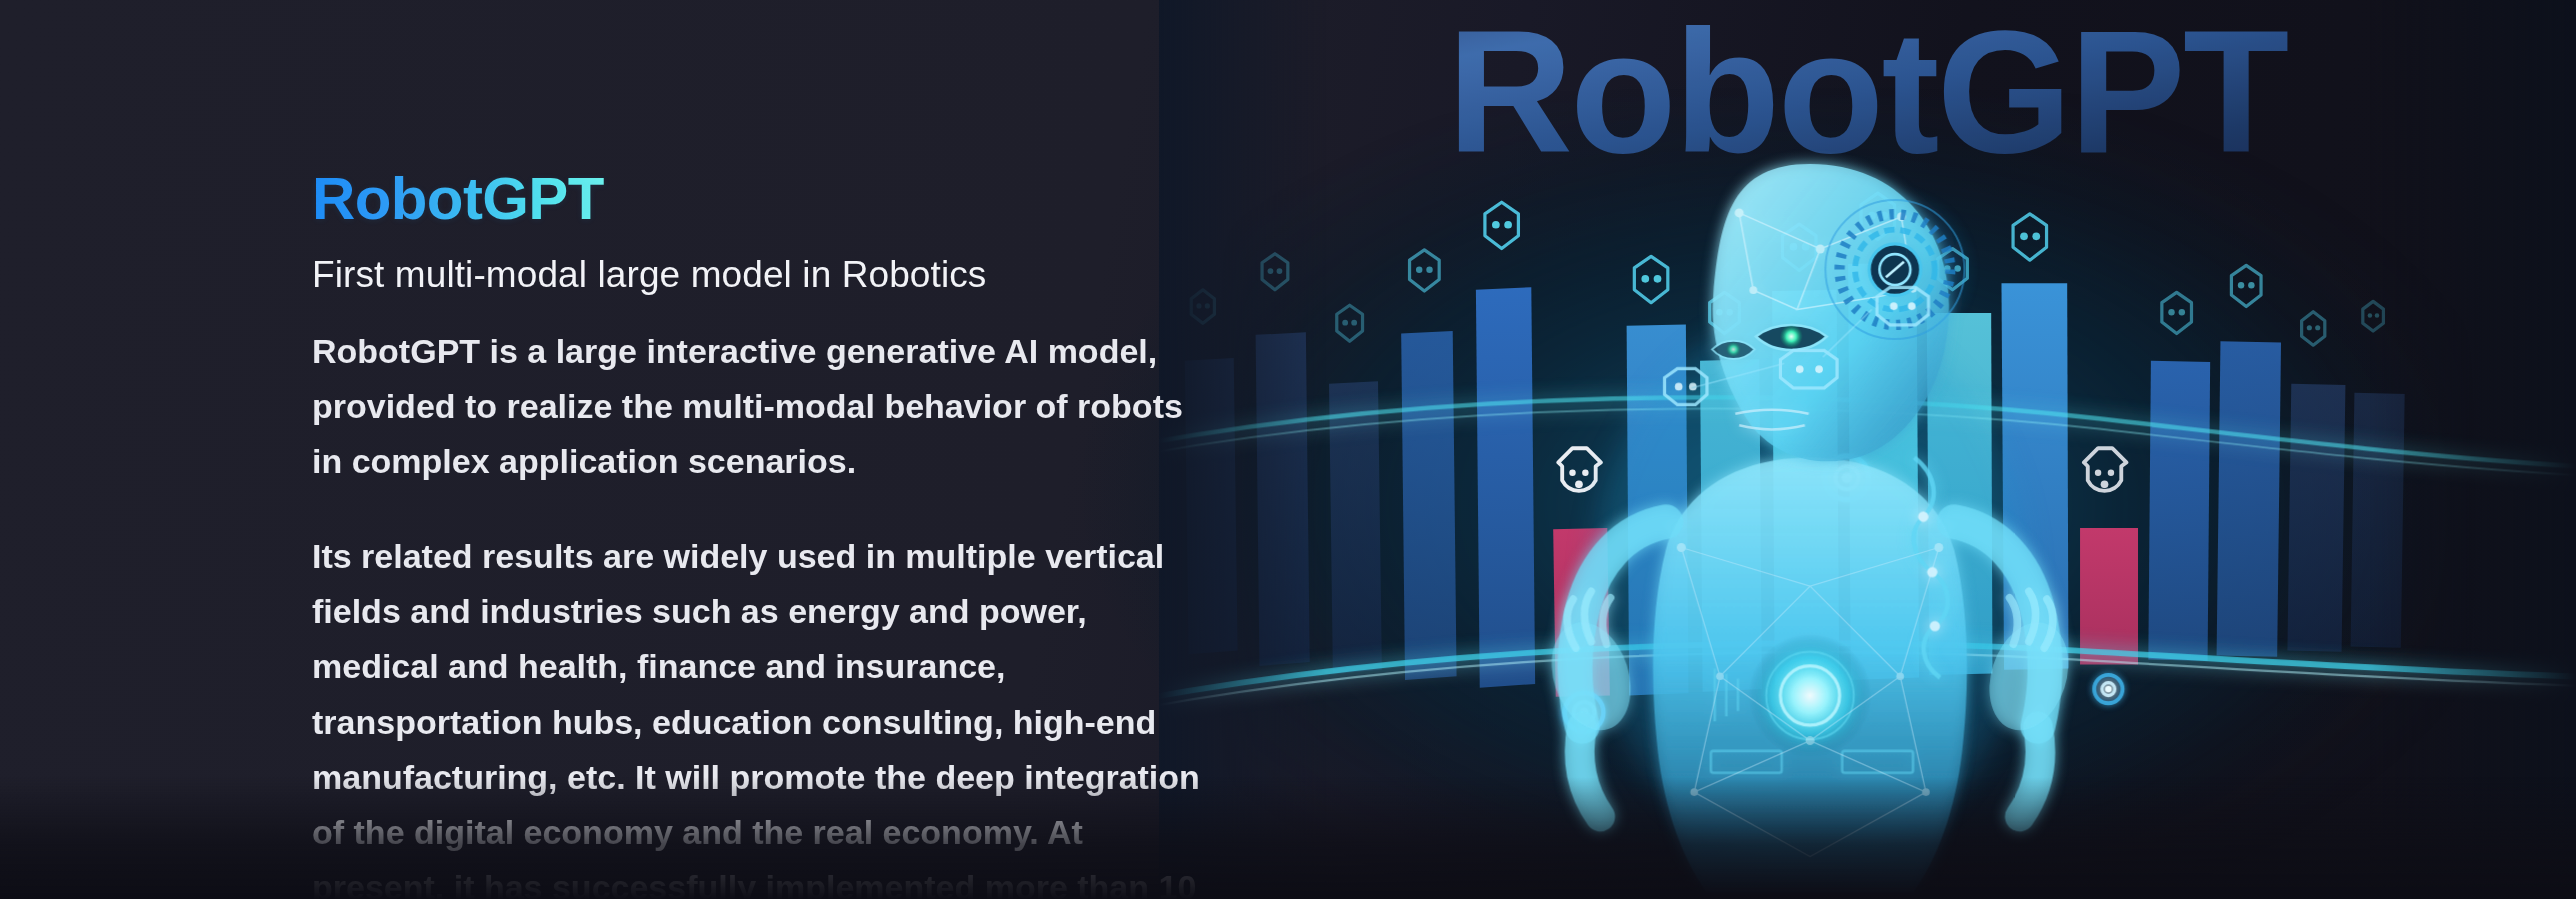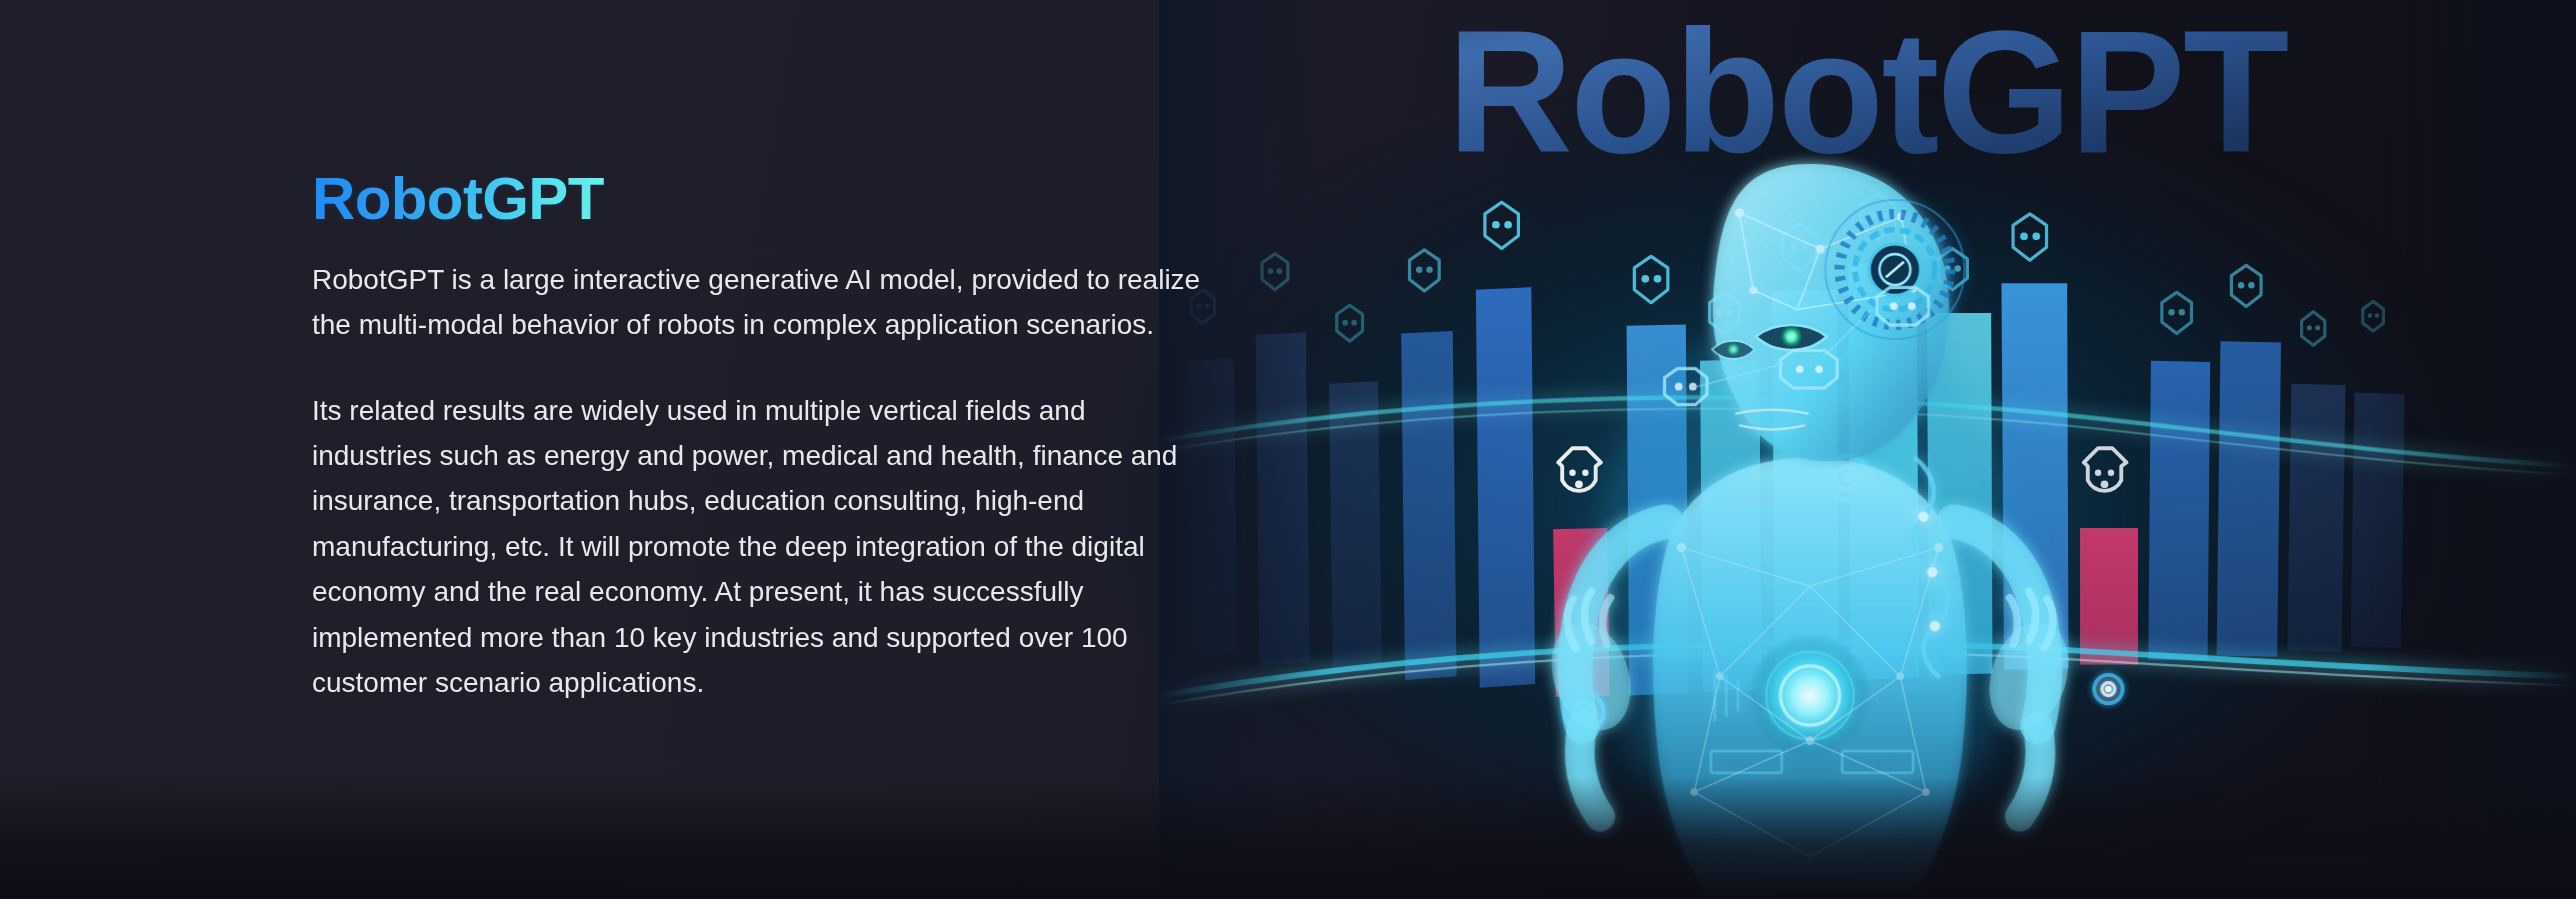--- a/index.html
+++ b/index.html
@@ -32,22 +32,22 @@
     display:inline-block;
     text-shadow:0 1.3px 6.4px rgba(40,150,230,0.10);
   }
   #subtitle{
     margin-top:24.5px;
     font-size:37px; font-weight:400; color:#f2f3f7;
     line-height:1.15; letter-spacing:0.1px;
   }
   .body-para{
     margin-top:28px;
-    font-size:28px; line-height:1.62; color:#e8e9ef;
-    font-weight:400; width:895px;
+    font-size:34px; line-height:1.62; color:#e8e9ef;
+    font-weight:700; width:895px;
   }
   .body-para.second{ margin-top:40px; }
 
   
   #art{
     position:absolute; right:0; top:0; width:1417px; height:899px;
     z-index:10; overflow:hidden;
   }
   #art-glow{
     position:absolute; left:77px; top:103px; width:1224px; height:773px;
@@ -429,19 +429,20 @@
         <circle cx="680" cy="900" r="6" fill="#eafaff" stroke="none"></circle>
         <circle cx="540" cy="1000" r="7" fill="#eafaff" stroke="none"></circle>
         <circle cx="360" cy="1080" r="6" fill="#eafaff" stroke="none"></circle>
         <circle cx="720" cy="1080" r="6" fill="#eafaff" stroke="none"></circle>
       </g>
     </svg>
   </div>
 
   <div id="copy">
     <h1 id="brand-title">RobotGPT</h1>
+    <h2 id="subtitle">First multi-modal large model in Robotics</h2>
     <p class="body-para">RobotGPT is a large interactive generative AI model, provided to realize the multi-modal behavior of robots in complex application scenarios.</p>
     <p class="body-para second">Its related results are widely used in multiple vertical fields and industries such as energy and power, medical and health, finance and insurance, transportation hubs, education consulting, high-end manufacturing, etc. It will promote the deep integration of the digital economy and the real economy. At present, it has successfully implemented more than 10 key industries and supported over 100 customer scenario applications.</p>
   </div>
 
   <div id="bottom-fade"></div>
 </div>
 
 
 </body></html>

